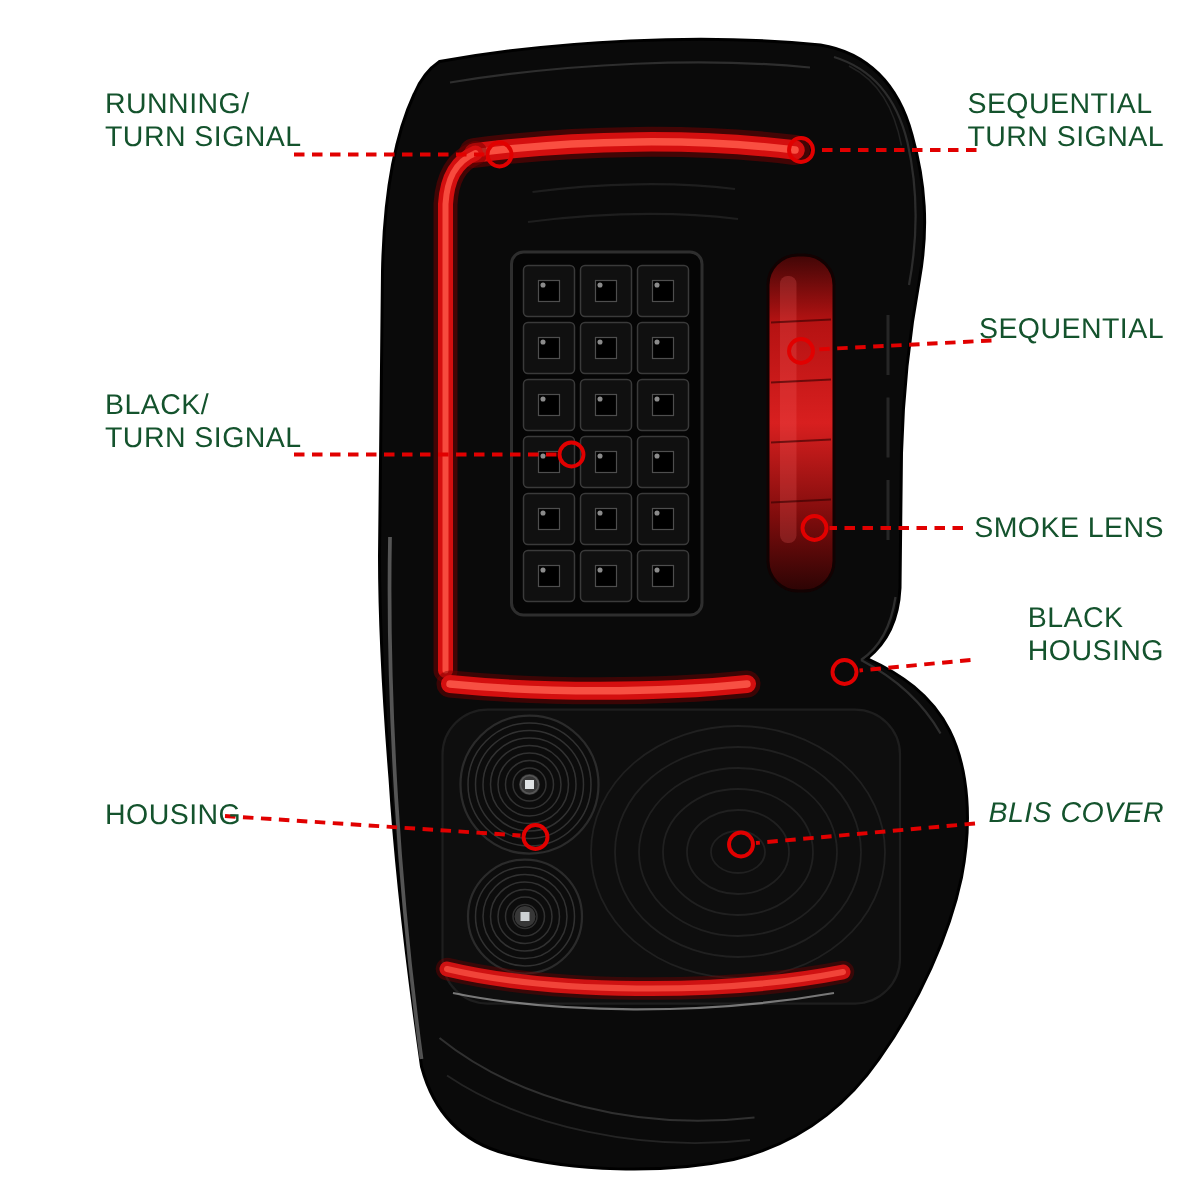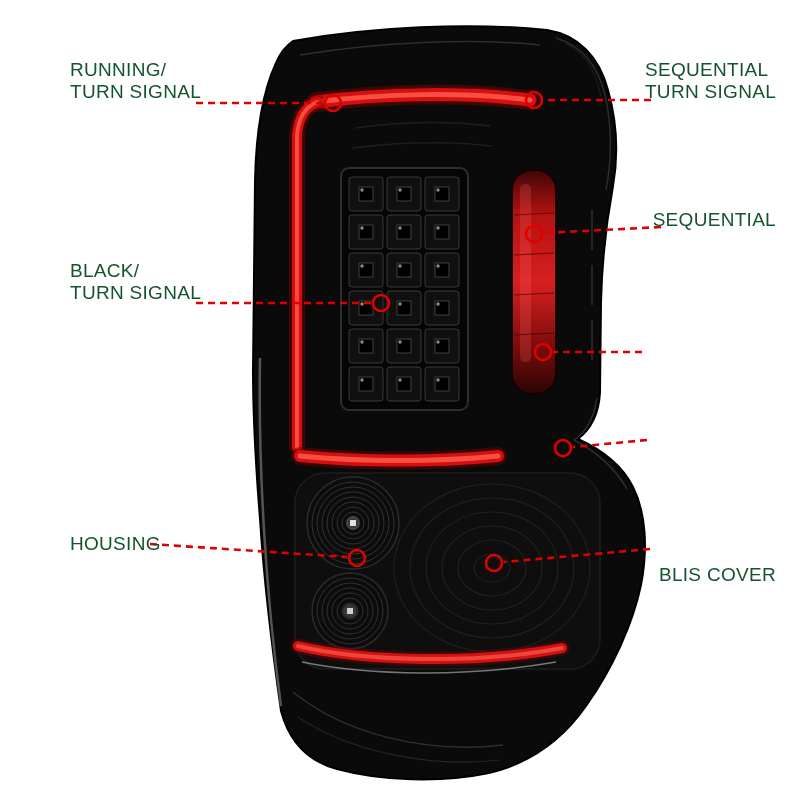--- a/index.html
+++ b/index.html
@@ -203,18 +203,21 @@
 TURN SIGNAL</div>
 
   <div class="callout-label align-right" style="right:24px;top:59px;">SEQUENTIAL
 TURN SIGNAL</div>
 
   <div class="callout-label align-right" style="right:24px;top:209px;">SEQUENTIAL</div>
 
   <div class="callout-label" style="left:70px;top:260px;">BLACK/
 TURN SIGNAL</div>
 
-
+  <div class="callout-label align-right" style="right:24px;top:342px;">SMOKE LENS</div>
+
+  <div class="callout-label align-right" style="right:24px;top:402px;">BLACK
+HOUSING</div>
 
   <div class="callout-label" style="left:70px;top:533px;">HOUSING</div>
 
-  <div class="callout-label align-right" style="right:24px;top:564px;">BLIS COVER</div>
+  <div class="callout-label align-right" style="right:24px;top:532px;font-style:italic;">BLIS COVER</div>
 </div>
 
 </body></html>

